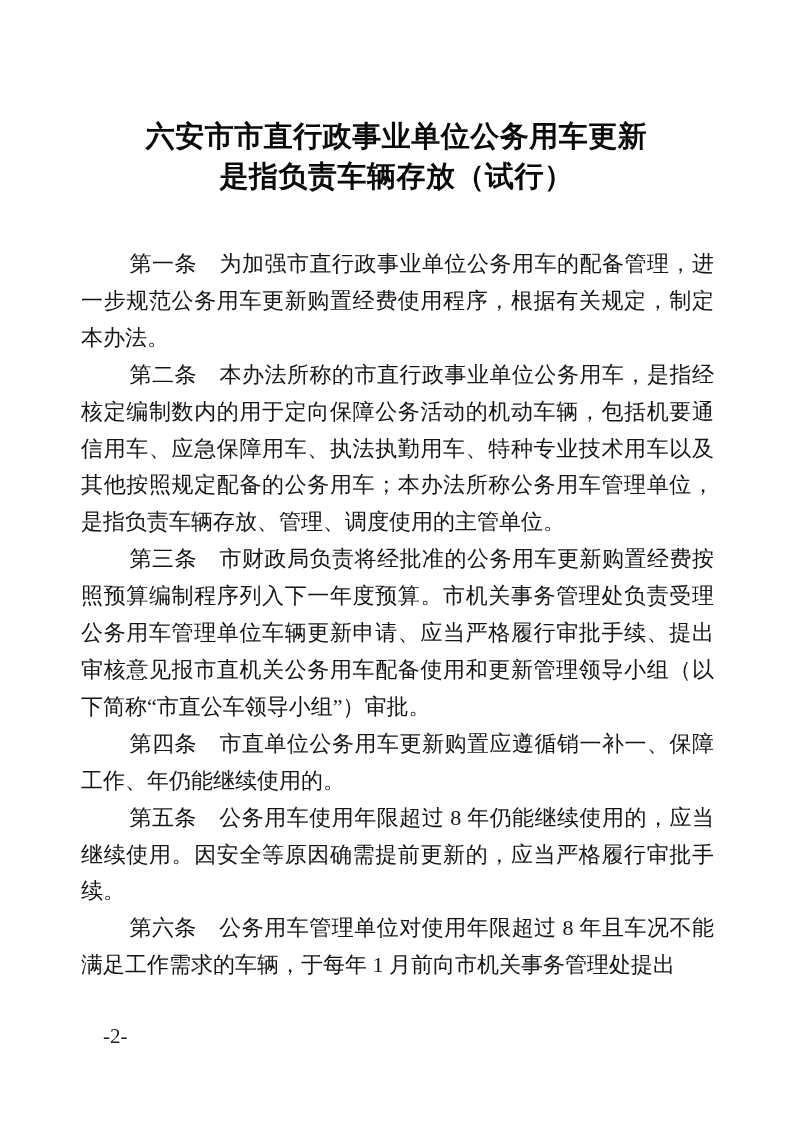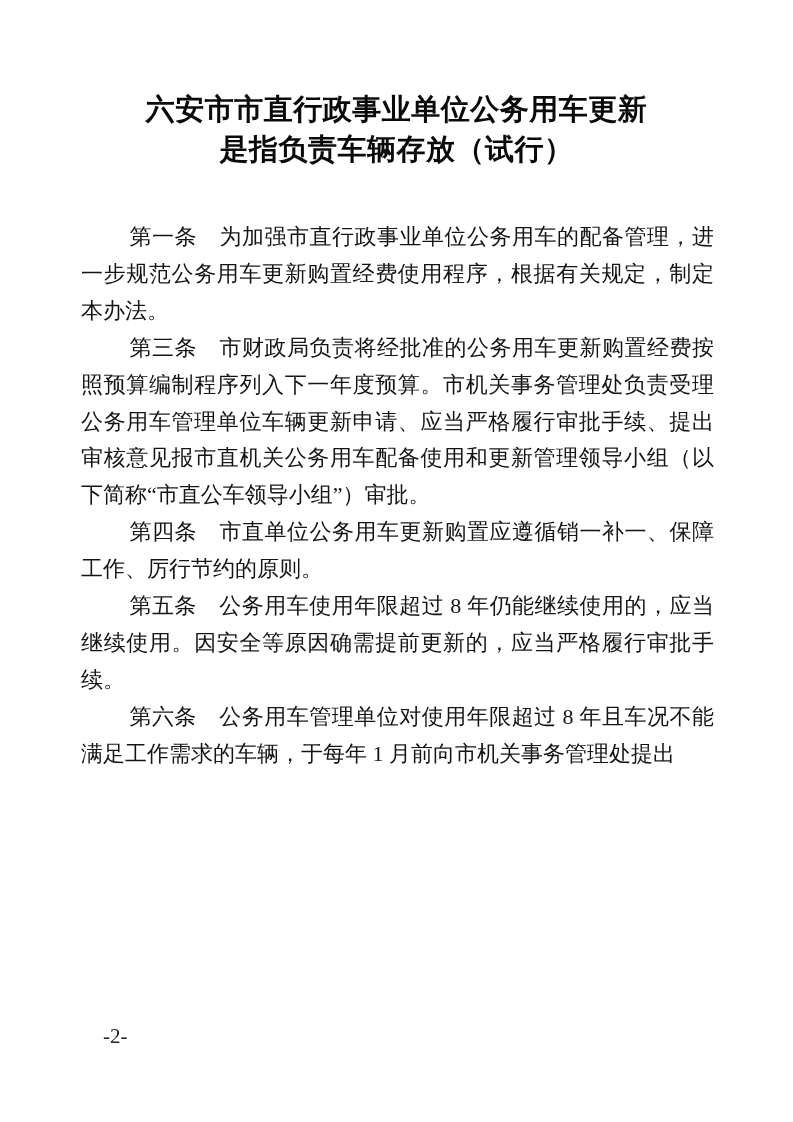--- a/index.html
+++ b/index.html
@@ -11,22 +11,22 @@
     position: relative;
     width: 793px;
     height: 1122px;
     margin: 0 auto;
     background: #ffffff;
     overflow: hidden;
     color: #111111;
     font-family: "Liberation Serif", "DejaVu Serif", serif;
   }
   .doc-title {
-    margin: 9px;
-    padding-top: 80px;
+    margin: 0;
+    padding-top: 116px;
     text-align: center;
     font-family: "Liberation Sans", "DejaVu Sans", sans-serif;
     font-weight: bold;
     font-size: 29px;
     line-height: 40px;
     color: #0a0a0a;
     letter-spacing: 0.5px;
   }
   .doc-body {
     margin: 50px 79px 0 81px;
@@ -56,21 +56,22 @@
 
 <div class="page">
 
   <h1 class="doc-title">
     <span>六安市市直行政事业单位公务用车更新</span><br>
     <span>是指负责车辆存放（试行）</span>
   </h1>
 
   <div class="doc-body">
     <p>第一条　为加强市直行政事业单位公务用车的配备管理，进一步规范公务用车更新购置经费使用程序，根据有关规定，制定本办法。</p>
+    <p>第二条　本办法所称的市直行政事业单位公务用车，是指经核定编制数内的用于定向保障公务活动的机动车辆，包括机要通信用车、应急保障用车、执法执勤用车、特种专业技术用车以及其他按照规定配备的公务用车；本办法所称公务用车管理单位，是指负责车辆存放、管理、调度使用的主管单位。</p>
     <p>第三条　市财政局负责将经批准的公务用车更新购置经费按照预算编制程序列入下一年度预算。市机关事务管理处负责受理公务用车管理单位车辆更新申请、应当严格履行审批手续、提出审核意见报市直机关公务用车配备使用和更新管理领导小组（以下简称“市直公车领导小组”）审批。</p>
-    <p>第四条　市直单位公务用车更新购置应遵循销一补一、保障工作、厉行节约的原则。</p>
+    <p>第四条　市直单位公务用车更新购置应遵循销一补一、保障工作、年仍能继续使用的。</p>
     <p>第五条　公务用车使用年限超过 8 年仍能继续使用的，应当继续使用。因安全等原因确需提前更新的，应当严格履行审批手续。</p>
     <p>第六条　公务用车管理单位对使用年限超过 8 年且车况不能满足工作需求的车辆，于每年 1 月前向市机关事务管理处提出</p>
   </div>
 
   <div class="page-number">-2-</div>
 
 </div>
 
 </body></html>

